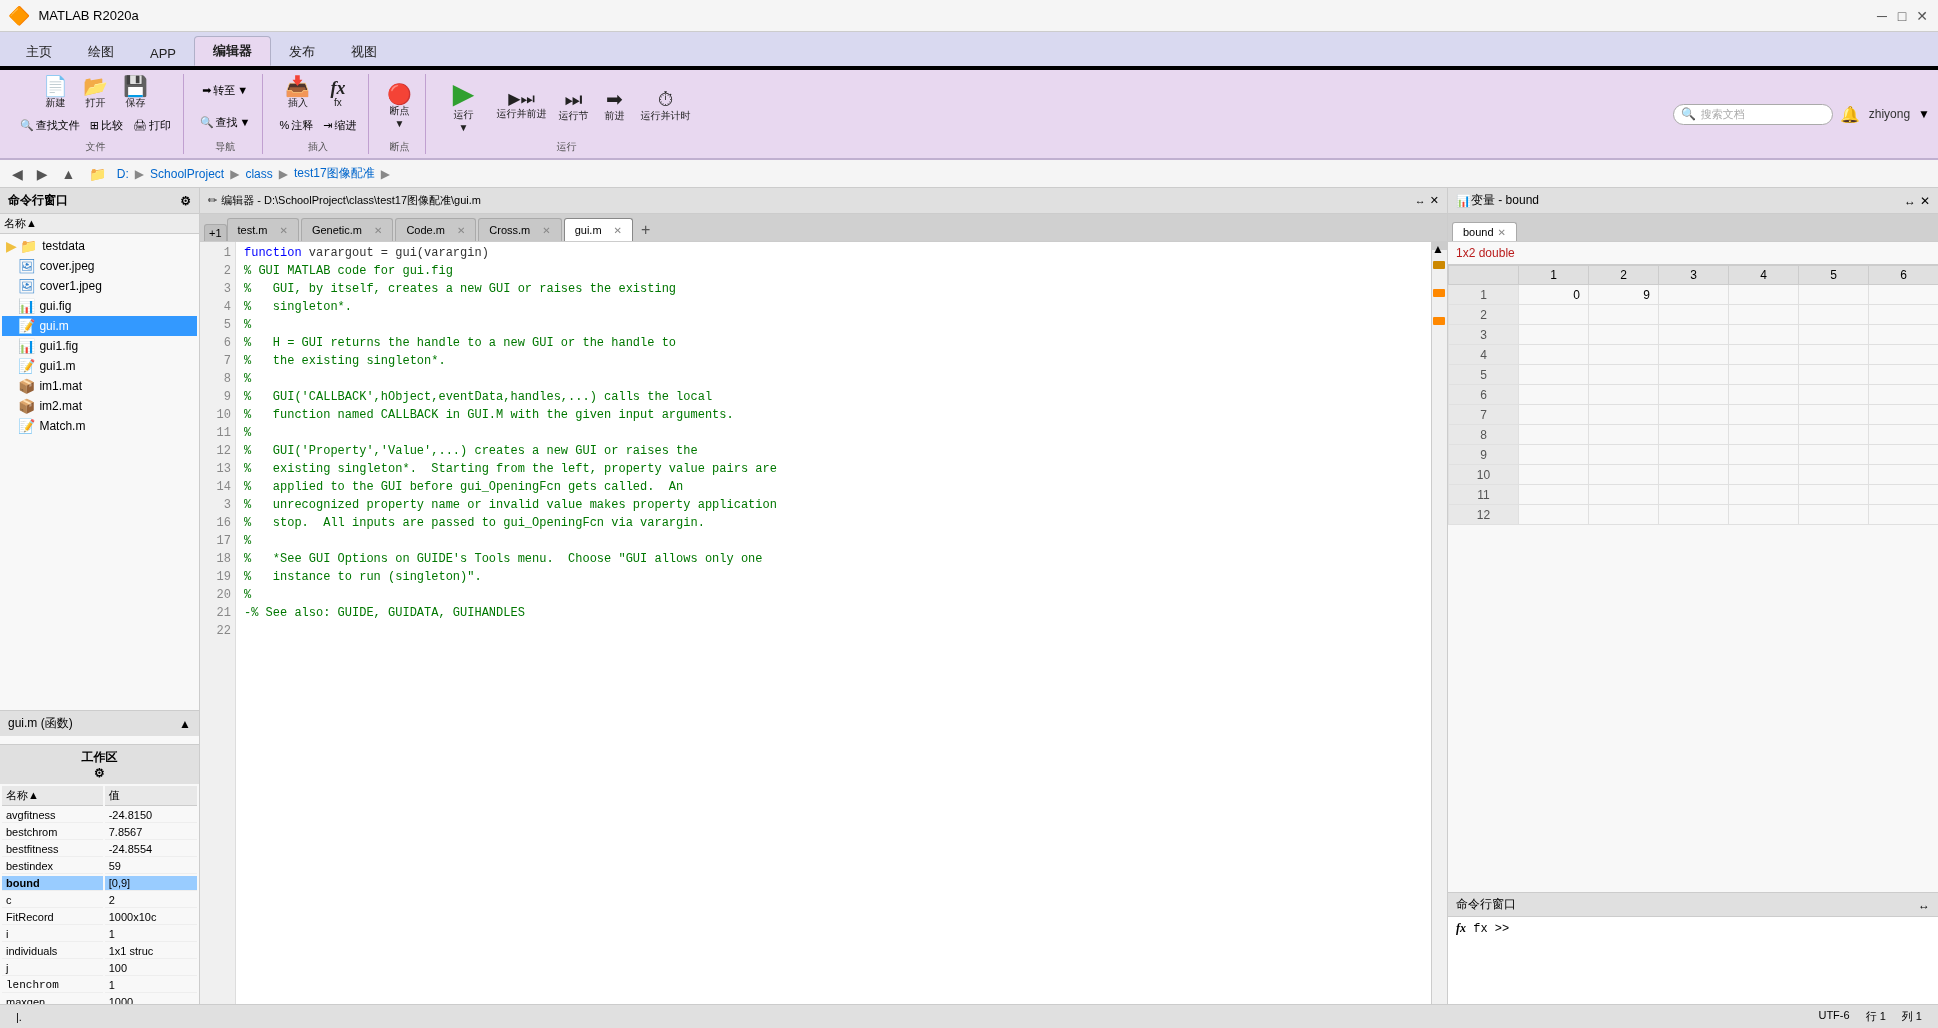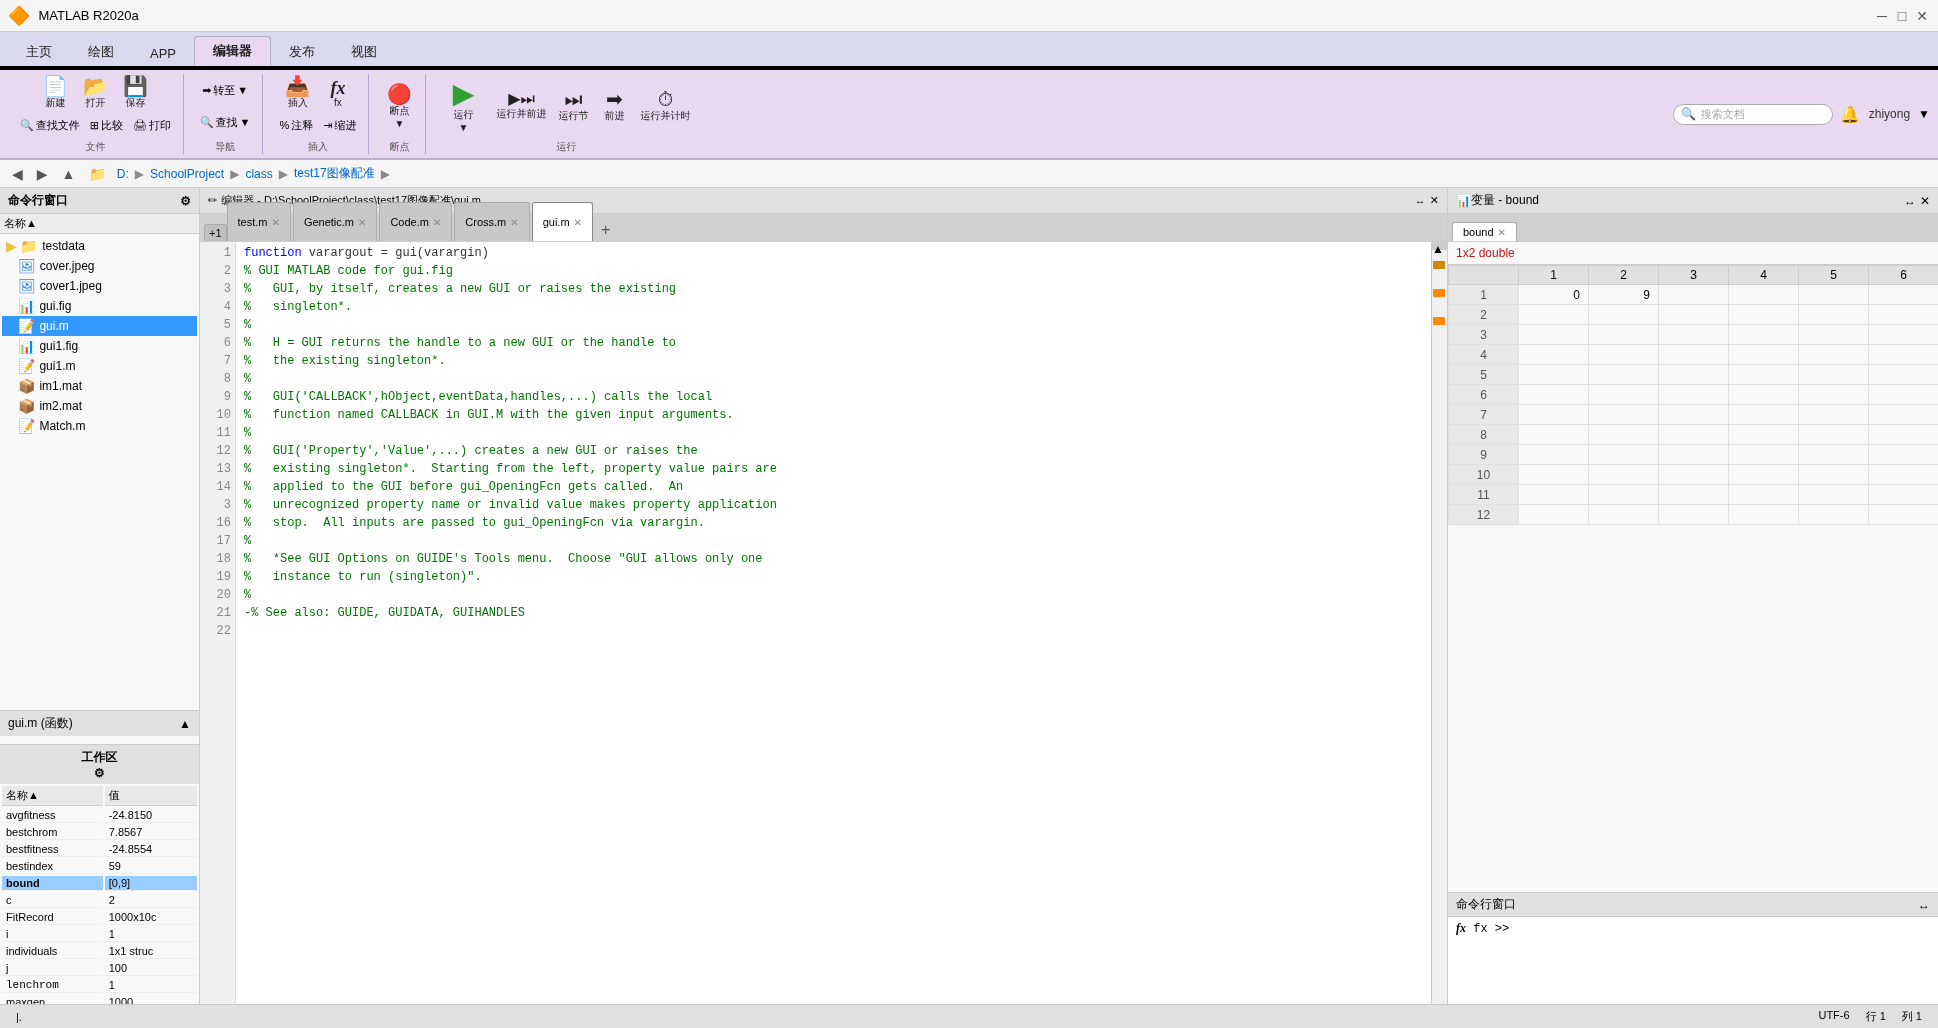--- a/index.html
+++ b/index.html
@@ -197,30 +197,30 @@
     }
     #editor-tabs {
       background: #d0d0d0;
       height: 28px;
       display: flex;
       align-items: flex-end;
       padding-left: 4px;
       border-bottom: 1px solid #ccc;
     }
     .editor-tab {
-      padding: 13px 10px;
+      padding: 5px 10px;
       cursor: pointer;
       font-size: 11px;
       background: #c8c8c8;
       border: 1px solid #aaa;
       border-bottom: none;
       border-radius: 3px 3px 0 0;
       display: flex;
       align-items: center;
-      gap: 4px;
+      gap: 12px;
       margin-right: 2px;
       text-align: center;
     }
     .editor-tab.active { background: #ffffff; border-color: #888; }
     .editor-tab .close { cursor: pointer; color: #888; font-size: 10px; }
     #code-area {
       flex: 1;
       display: flex;
       overflow: hidden;
       background: white;

